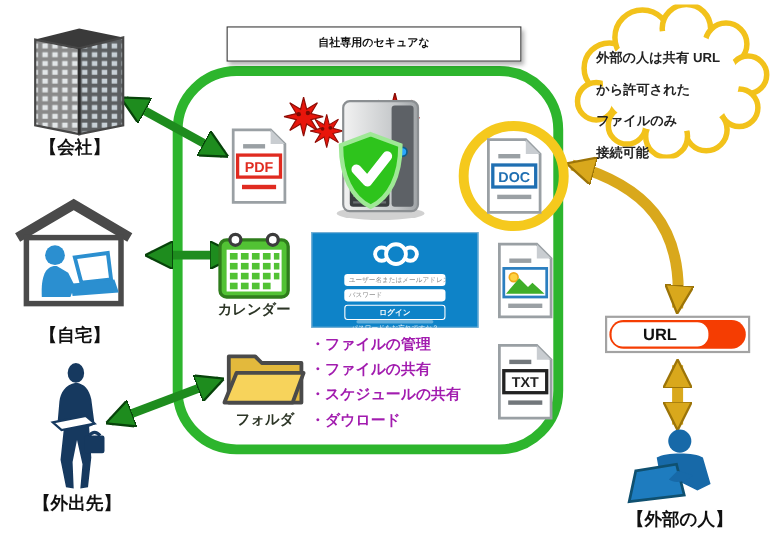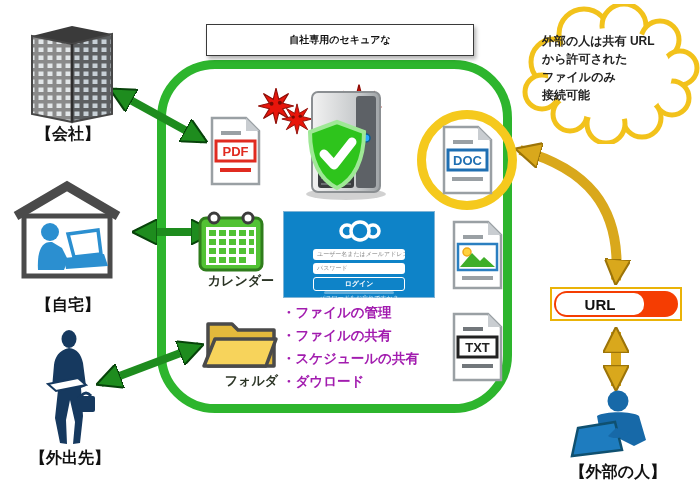--- a/index.html
+++ b/index.html
@@ -11,30 +11,30 @@
             border:9px solid #2db52d;border-radius:58px;z-index:1;}
   
   #arrows{left:0;top:0;z-index:2;pointer-events:none;}
   
   #title-box{left:206px;top:24px;width:258px;z-index:5;background:#fff;border:1px solid #3a3a3a;
              box-shadow:2px 3px 4px rgba(0,0,0,.3);text-align:center;padding:7px 4px;}
   #title-box .t-line{display:block;font-size:10px;font-weight:bold;color:#111;line-height:1.55;}
   
   #cloud{left:512px;top:4px;width:188px;height:140px;z-index:3;}
   #cloud-text{left:542px;top:32px;width:150px;z-index:4;}
-  #cloud-text .c-line{display:block;font-size:12px;font-weight:bold;color:#222;line-height:1.5;}
+  #cloud-text .c-line{display:block;font-size:12px;font-weight:bold;color:#222;line-height:1.5;margin-top:11px;}
   
   .actor-label{font-size:16px;font-weight:bold;color:#111;text-align:center;z-index:3;}
   #label-company{left:20px;top:124px;width:96px;}
   #label-home{left:14px;top:295px;width:108px;}
   #label-field{left:14px;top:448px;width:112px;}
   #label-external{left:566px;top:462px;width:104px;}
   .icon{z-index:3;}
   
-  .mini-label{font-size:13px;font-weight:bold;color:#2c3526;text-align:right;z-index:3;}
+  .mini-label{font-size:13px;font-weight:bold;color:#2c3526;text-align:center;z-index:3;}
   #calendar-label{left:188px;top:272px;width:86px;}
   #folder-label{left:204px;top:372px;width:74px;}
   
   #features{left:282px;top:302px;z-index:3;}
   #features .f-line{display:block;font-size:13.5px;font-weight:bold;color:#a21caf;line-height:1.7;white-space:nowrap;}
   
   #doc-ring{left:417px;top:110px;width:100px;height:100px;box-sizing:border-box;
             border:9px solid #f5c91d;border-radius:50%;z-index:3;}
   
   #nextcloud{left:283px;top:211px;width:152px;height:87px;background:#0e83c8;z-index:3;
@@ -42,21 +42,21 @@
   #nextcloud .nc-col{position:absolute;left:50%;transform:translateX(-50%);width:92px;text-align:center;}
   .nc-field{height:11px;background:#fff;border-radius:3px;margin:3px 0;display:flex;align-items:center;
             padding:0 4px;font-size:6px;color:#8a8a8a;overflow:hidden;white-space:nowrap;}
   .nc-btn{height:12px;border:1px solid #fff;border-radius:3px;color:#fff;font-size:7px;font-weight:bold;
           display:flex;align-items:center;justify-content:center;margin-top:2px;}
   .nc-link{font-size:6px;color:rgba(255,255,255,.85);margin-top:3px;white-space:nowrap;}
   .nc-footer{position:absolute;bottom:3px;left:50%;transform:translateX(-50%);
              width:70px;height:3px;background:rgba(255,255,255,.35);border-radius:2px;}
   
   #url-bar{left:550px;top:287px;width:132px;height:34px;box-sizing:border-box;z-index:3;
-           border:2px solid #eab308;background:#fff;padding:2px;}
+           border:2px solid #a3a3a3;background:#fff;padding:2px;}
   #url-inner{width:100%;height:100%;background:#f53d02;border-radius:13px;display:flex;align-items:center;padding:2px;box-sizing:border-box;}
   #url-field{width:88px;height:100%;background:#fff;border-radius:10px;display:flex;align-items:center;justify-content:center;
              font-size:15px;font-weight:bold;color:#111;}
 </style>
 </head>
 <body>
 
 <div id="canvas">
 
   <div id="boundary" class="abs"></div>

